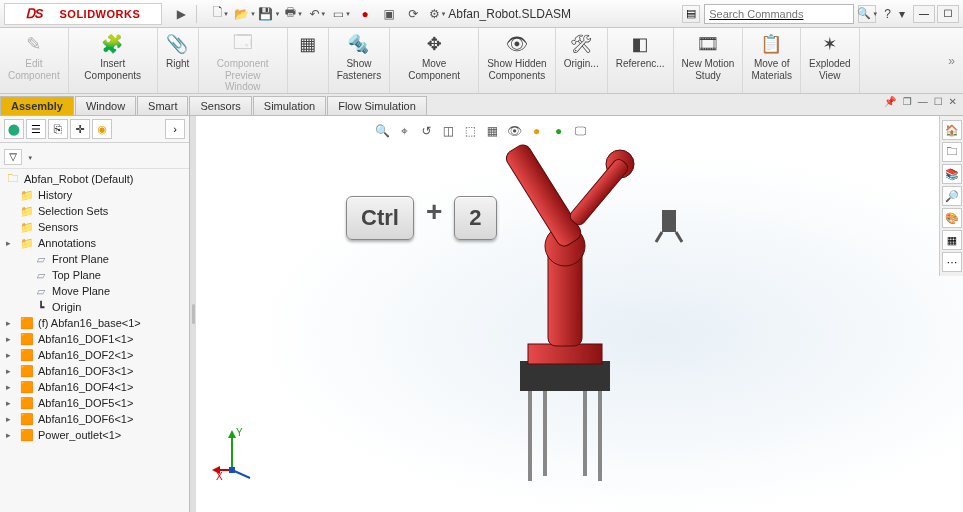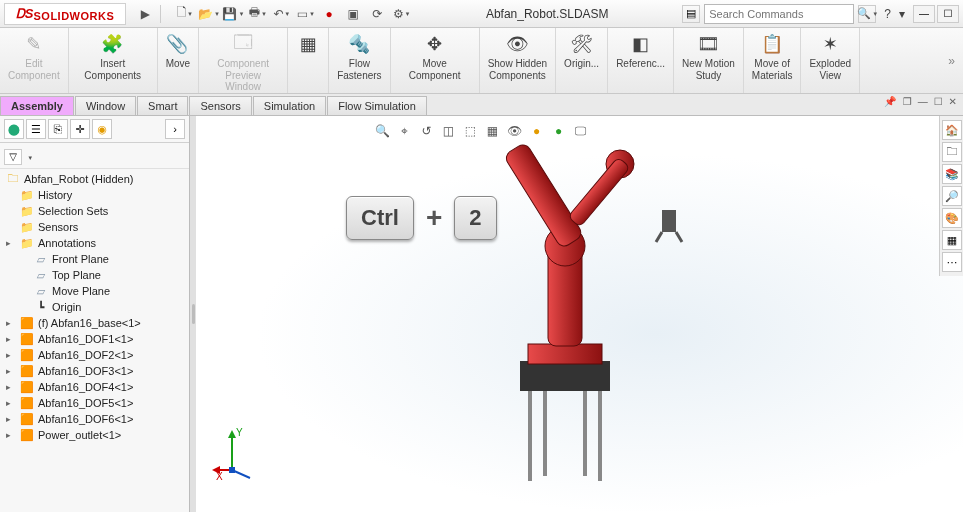--- a/index.html
+++ b/index.html
@@ -1,46 +1,46 @@
 <!DOCTYPE html>
 <html><head>
 <meta charset="utf-8">
 <style>
   * { box-sizing: border-box; margin: 0; padding: 0; font-family: "Segoe UI", Tahoma, sans-serif; }
   body { width: 963px; height: 512px; background: #fff; overflow: hidden; position: relative; }
 
   
   .menubar { height: 28px; display: flex; align-items: center; border-bottom: 1px solid #c8c8c8; background: linear-gradient(#fdfdfd,#ebebeb); padding: 0 4px; font-size: 11px; }
-  .logo-box { display:flex; align-items:flex-end; gap:0; padding:2px 11px; border:1px solid #d0d0d0; background:#fff; height:22px; }
+  .logo-box { display:flex; align-items:center; gap:16px; padding:2px 21px; border:1px solid #d0d0d0; background:#fff; height:22px; }
   .logo-symbol { color:#cc0000; font-weight:bold; font-size:13px; font-style:italic; }
   .logo-text { color:#cc0000; font-weight:bold; font-size:11px; letter-spacing:0.5px; }
   .qat { display:flex; align-items:center; gap:2px; margin-left:8px; }
   .qat .btn, .qat .sep { height:20px; display:flex; align-items:center; justify-content:center; }
   .qat .btn { min-width:22px; border:1px solid transparent; cursor:pointer; font-size:12px; color:#555; }
   .drop-tri { font-size:7px; color:#555; margin-left:2px; }
-  .filename { flex:1; text-align:center; font-size:12px; color:#333; }
+  .filename { flex:1; font-size:12px; color:#333; }
   .search-wrap { display:flex; align-items:center; gap:4px; }
-  .search-wrap input { width:150px; height:20px; font-size:11px; padding:0 4px; border:1px solid #b8b8b8; }
+  .search-wrap input { width:150px; height:20px; font-size:11px; padding:0 4px; border:1px solid #b8b8b8;text-decoration:underline; }
   .search-ico { width:18px; height:18px; border:1px solid #ccc; display:flex; align-items:center; justify-content:center; font-size:11px; }
   .help { margin-left:8px; font-size:12px; color:#444; }
   .winbtns { display:flex; gap:2px; margin-left:8px; }
   .winbtns span { width:22px; height:18px; display:flex; align-items:center; justify-content:center; font-size:10px; border:1px solid #ccc; background:#f4f4f4; cursor:pointer; }
 
   
   .ribbon { height:66px; display:flex; border-bottom:1px solid #c8c8c8; background:linear-gradient(#fafafa,#e9e9e9); }
   .ribbon-grp { display:flex; flex-direction:column; align-items:center; justify-content:flex-start; padding:4px 8px 2px 8px; border-right:1px solid #d8d8d8; font-size:10px; color:#444; text-align:center; cursor:pointer; }
   .ribbon-grp.disabled { color:#b0b0b0; }
   .ribbon-ico { width:24px; height:24px; margin-bottom:2px; display:flex; align-items:center; justify-content:center; font-size:18px; }
   .ribbon-lbl { line-height:1.15; max-width:72px; }
   .ribbon-end { flex:1; display:flex; align-items:center; justify-content:flex-end; padding-right:8px; color:#888; font-size:12px; }
 
   
   .tabstrip { height:22px; display:flex; align-items:flex-end; background:#eaeaea; border-bottom:1px solid #bcbcbc; font-size:11px; position:relative; }
   .tab { padding:3px 10px; border:1px solid #bcbcbc; border-bottom:none; background:linear-gradient(#f4f4f4,#e3e3e3); margin-right:1px; cursor:pointer; color:#333; }
-  .tab.active { background:#f0abfc; font-weight:bold; }
+  .tab.active { background:#eab308; font-weight:bold; }
   .tabstrip-tools { position:absolute; right:6px; top:2px; display:flex; gap:6px; font-size:10px; color:#666; }
 
   
   .vptoolbar { position:absolute; top:120px; left:50%; transform:translateX(-50%); display:flex; gap:4px; background:rgba(255,255,255,0.6); padding:2px 6px; border-radius:3px; font-size:12px; color:#555; z-index:5; }
   .vptoolbar span { width:18px; height:18px; display:flex; align-items:center; justify-content:center; cursor:pointer; }
 
   
   .main { position:absolute; top:116px; bottom:0; left:0; right:0; display:flex; }
   .feature-pane { width:190px; border-right:1px solid #bcbcbc; background:#f7f7f7; display:flex; flex-direction:column; }
   .fp-tabs { display:flex; align-items:center; gap:2px; padding:3px 4px; border-bottom:1px solid #d0d0d0; }
@@ -56,21 +56,21 @@
   .ico-fold { color:#888; }
   .ico-plane { color:#8899aa; }
   .ico-origin { color:#333; }
   .ico-part { color:#e6a700; }
 
   
   .viewport { flex:1; position:relative; background:radial-gradient(ellipse 80% 70% at 60% 55%, #e8f0f6 0%, #ffffff 65%); }
   .robot-svg { position:absolute; left:50%; top:48%; transform:translate(-50%,-50%); }
   .triad { position:absolute; left:16px; bottom:30px; }
   .triad line { stroke-width:2; }
-  .overlay-keys { position:absolute; left:150px; top:80px; display:flex; align-items:center; gap:12px; z-index:10; }
+  .overlay-keys { position:absolute; left:150px; top:80px; display:flex; gap:12px; z-index:10; }
   .keycap { background:linear-gradient(#f3f3f3,#d8d8d8); border:1px solid #888; border-radius:6px; padding:8px 14px; font-size:22px; font-weight:bold; color:#444; box-shadow:0 2px 3px rgba(0,0,0,.3), inset 0 1px 0 #fff; }
   .plus { font-size:28px; font-weight:bold; color:#555; }
 
   
   .taskpane { position:absolute; right:0; top:116px; width:24px; display:flex; flex-direction:column; gap:2px; padding:4px 2px; background:#f0f0f0; border-left:1px solid #ccc; }
   .taskpane .tpbtn { width:20px; height:20px; border:1px solid #c8c8c8; background:#fff; display:flex; align-items:center; justify-content:center; font-size:11px; cursor:pointer; }
 
   
   .splitter { width:6px; background:#e0e0e0; cursor:col-resize; display:flex; align-items:center; justify-content:center; }
   .splitter span { width:3px; height:20px; background:#bcbcbc; border-radius:2px; }
@@ -118,33 +118,33 @@
     <div class="ribbon-ico">✎</div>
     <div class="ribbon-lbl" style="white-space:pre-line">Edit
 Component</div>
   </div>
   <div class="ribbon-grp">
     <div class="ribbon-ico">🧩</div>
     <div class="ribbon-lbl">Insert Components</div>
   </div>
   <div class="ribbon-grp">
     <div class="ribbon-ico">📎</div>
-    <div class="ribbon-lbl">Move</div>
+    <div class="ribbon-lbl">Right</div>
   </div>
   <div class="ribbon-grp disabled">
     <div class="ribbon-ico">🗔</div>
     <div class="ribbon-lbl" style="white-space:pre-line">Component
 Preview Window</div>
   </div>
   <div class="ribbon-grp">
     <div class="ribbon-ico">▦</div>
   </div>
   <div class="ribbon-grp">
     <div class="ribbon-ico">🔩</div>
-    <div class="ribbon-lbl" style="white-space:pre-line">Flow
+    <div class="ribbon-lbl" style="white-space:pre-line">Show
 Fasteners</div>
   </div>
   <div class="ribbon-grp">
     <div class="ribbon-ico">✥</div>
     <div class="ribbon-lbl">Move Component</div>
   </div>
   <div class="ribbon-grp">
     <div class="ribbon-ico">👁</div>
     <div class="ribbon-lbl" style="white-space:pre-line">Show Hidden
 Components</div>
@@ -216,21 +216,21 @@
       <span style="flex:1"></span>
       <span class="fpbtn">›</span>
     </div>
     <div class="fp-filter">
       <span class="funnel">▽</span>
       <span class="drop-tri">▾</span>
     </div>
     <div class="tree">
       <div class="tree-row">
         <span class="tico ico-asm">🗀</span>
-        <span>Abfan_Robot  (Hidden)</span>
+        <span>Abfan_Robot  (Default)</span>
       </div>
       <div id="tree-body">
           <div class="tree-row">
             <span class="exp"></span>
             <span class="tico ico-fold">📁</span>
             <span>History</span>
           </div>
           <div class="tree-row">
             <span class="exp"></span>
             <span class="tico ico-fold">📁</span>

